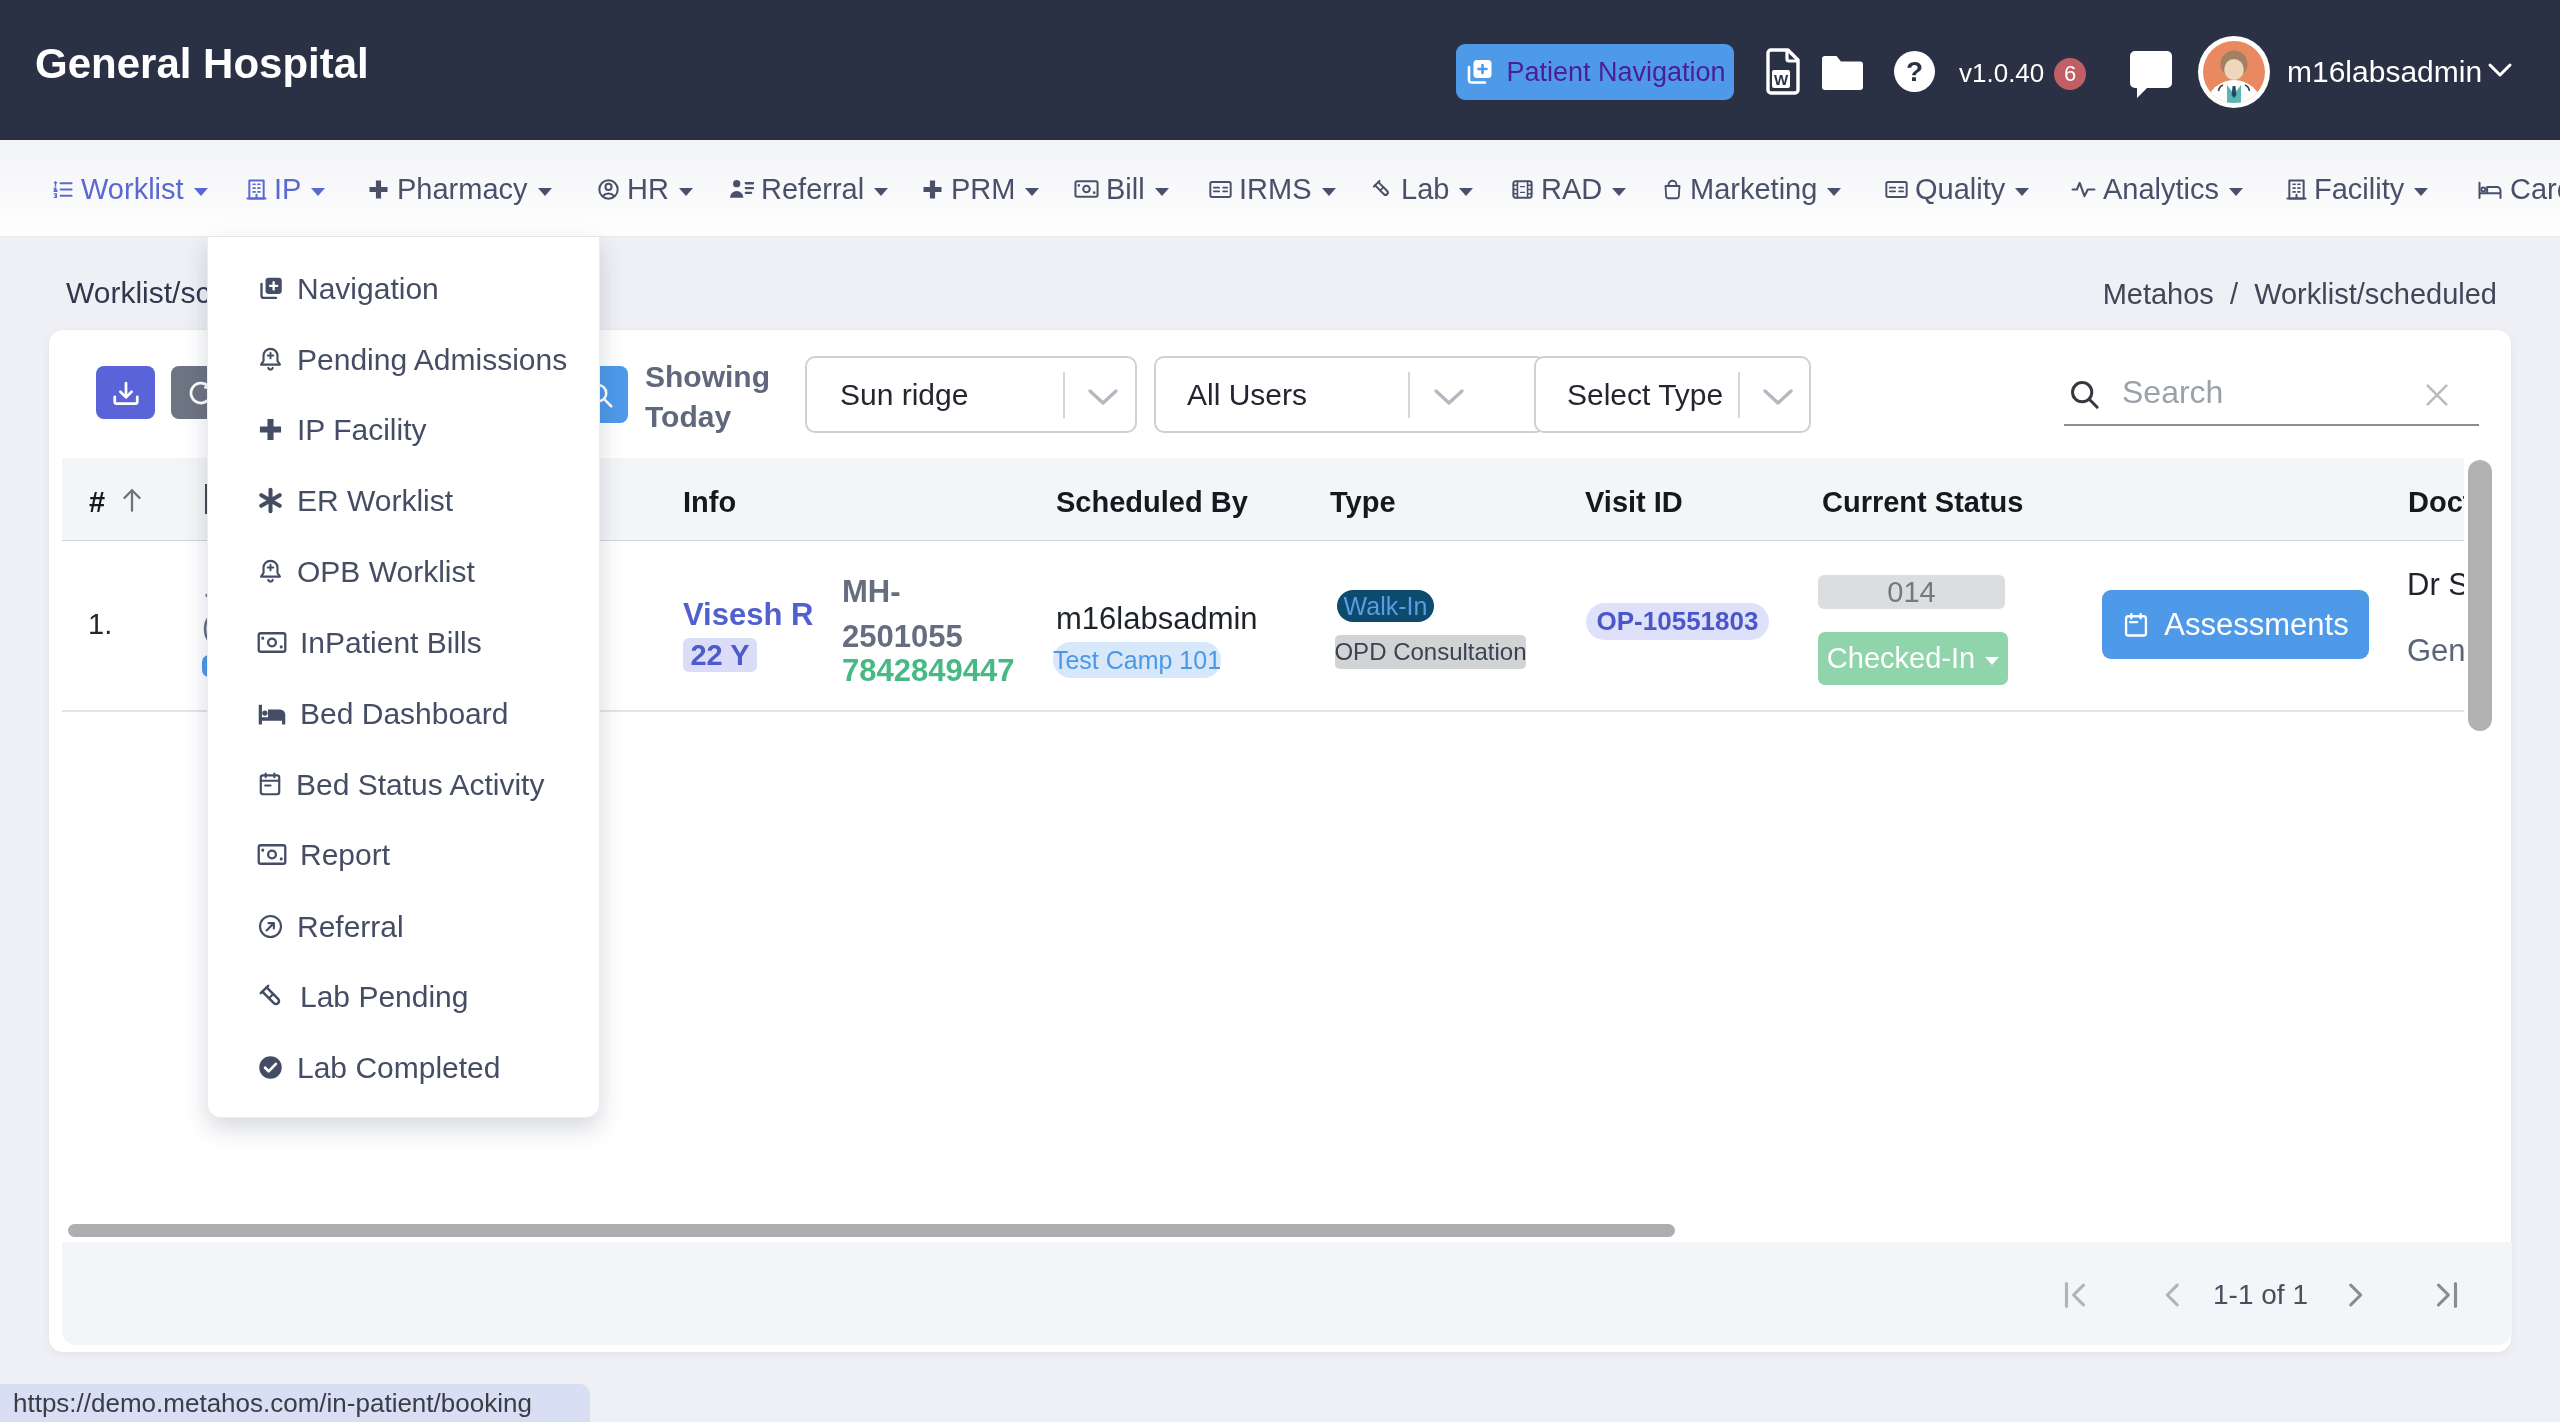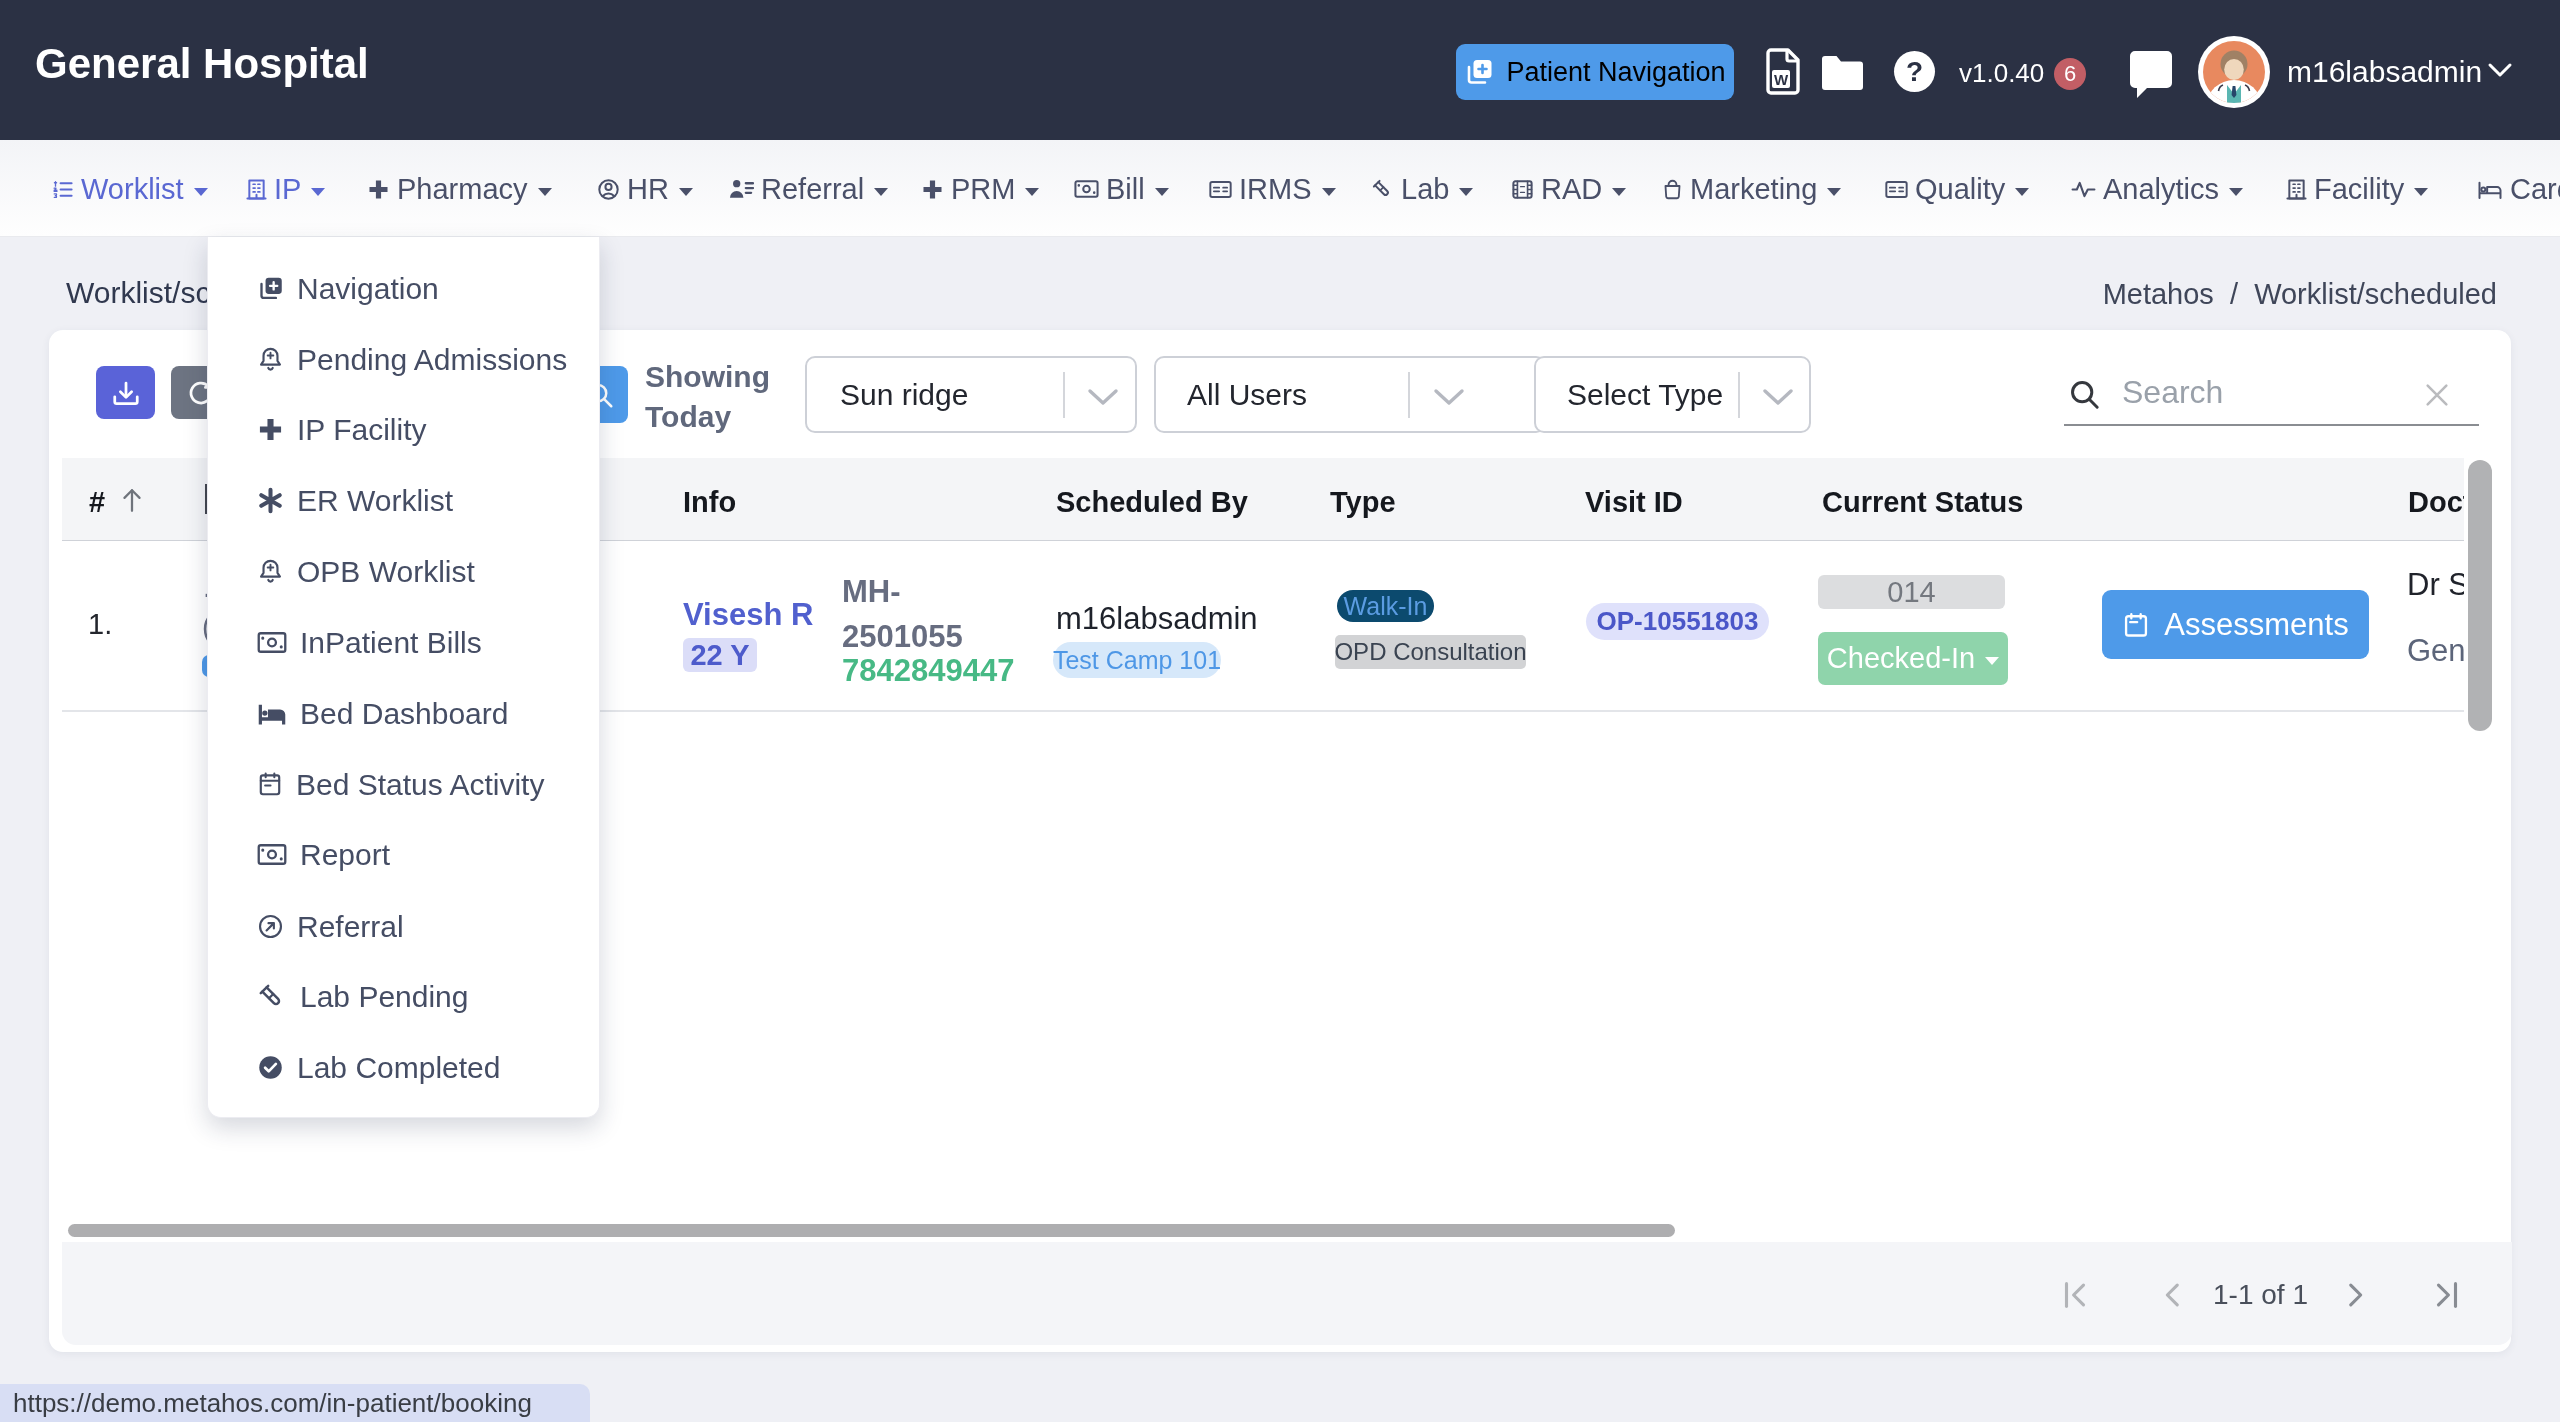--- a/index.html
+++ b/index.html
@@ -1,21 +1,21 @@
 <!DOCTYPE html>
 <html><head>
 <meta charset="utf-8">
 <style>
 *{margin:0;padding:0;box-sizing:border-box}
 html,body{width:2560px;height:1422px;overflow:hidden;background:#eff0f5;font-family:"Liberation Sans",sans-serif;position:relative}
 .b{position:absolute}
 svg{display:block}
 .topbar{left:0;top:0;width:2560px;height:140px;background:#2b3144}
 .brand{left:35px;top:40px;color:#fff;font-size:42px;font-weight:700;letter-spacing:0}
-.pnbtn{left:1456px;top:44px;width:278px;height:56px;background:#4e9ae9;border-radius:9px;color:#000000;font-size:27px;display:flex;align-items:center;justify-content:center;gap:12px;white-space:nowrap}
+.pnbtn{left:1456px;top:44px;width:278px;height:56px;background:#4e9ae9;border-radius:9px;color:#4c1d95;font-size:27px;display:flex;align-items:center;justify-content:center;gap:12px;white-space:nowrap}
 .vtxt{left:1959px;top:58px;color:#fff;font-size:26px}
 .vbadge{left:2054px;top:58px;width:32px;height:32px;border-radius:50%;background:#c25e65;color:#fff;font-size:22px;display:flex;align-items:center;justify-content:center}
 .uname{left:2287px;top:55px;color:#fff;font-size:30px}
 .nav2{left:0;top:140px;width:2560px;height:97px;background:linear-gradient(#f3f4f7,#fefefe);border-bottom:1px solid #e9eaee}
 .mi{top:171px;height:36px;display:flex;align-items:center;gap:7px;color:#4a5069;font-size:29px;white-space:nowrap}
 .mi.act{color:#5a68d2}
 .car{width:0;height:0;border-left:7px solid transparent;border-right:7px solid transparent;border-top:8px solid currentColor;margin-top:5px;margin-left:3px}
 .ptitle{left:66px;top:276px;font-size:30px;color:#30384e;font-weight:500}
 .bcrumb{right:63px;top:278px;font-size:29px;color:#3f4659}
 .card{left:49px;top:330px;width:2462px;height:1022px;background:#fff;border-radius:14px;box-shadow:0 2px 8px rgba(40,50,80,.07)}

